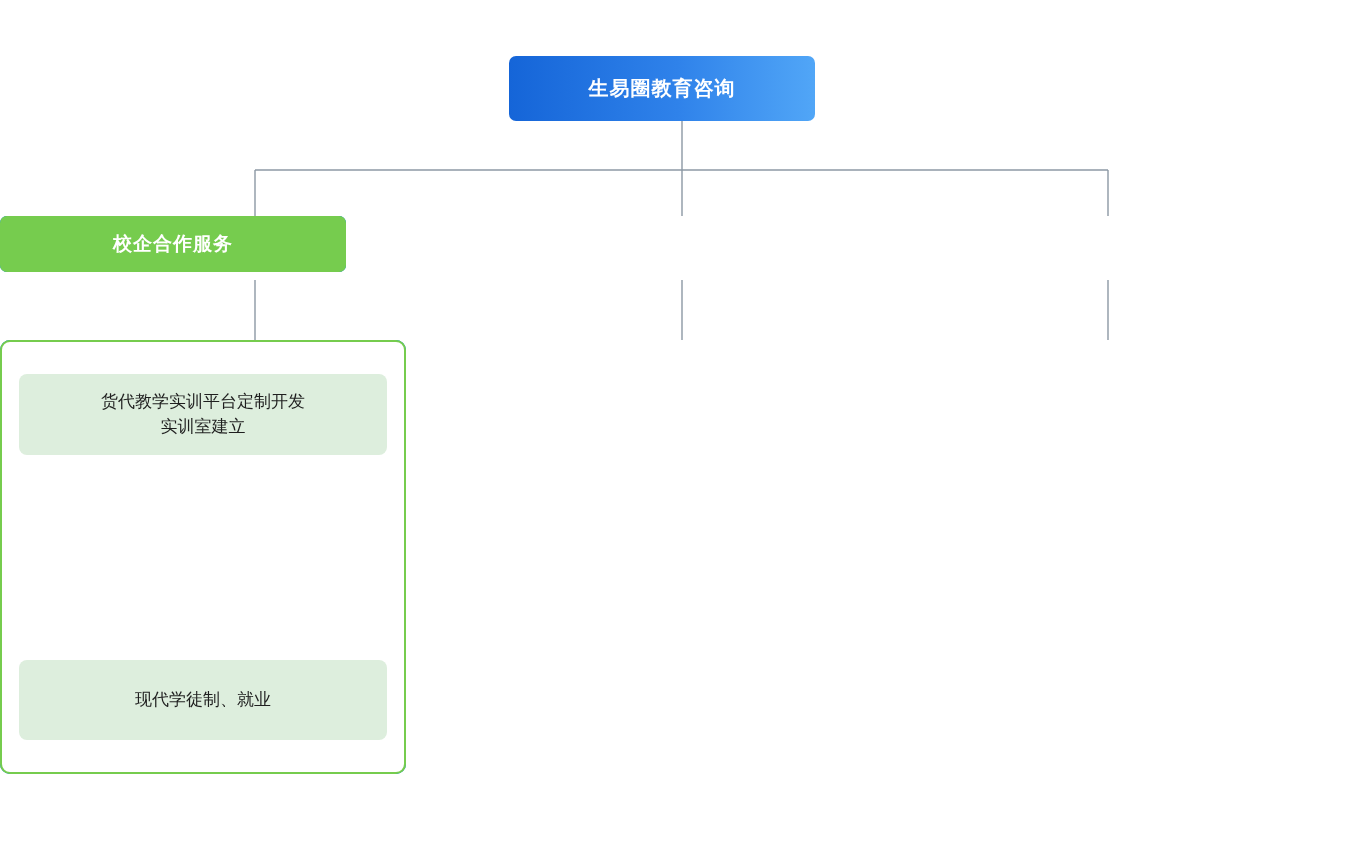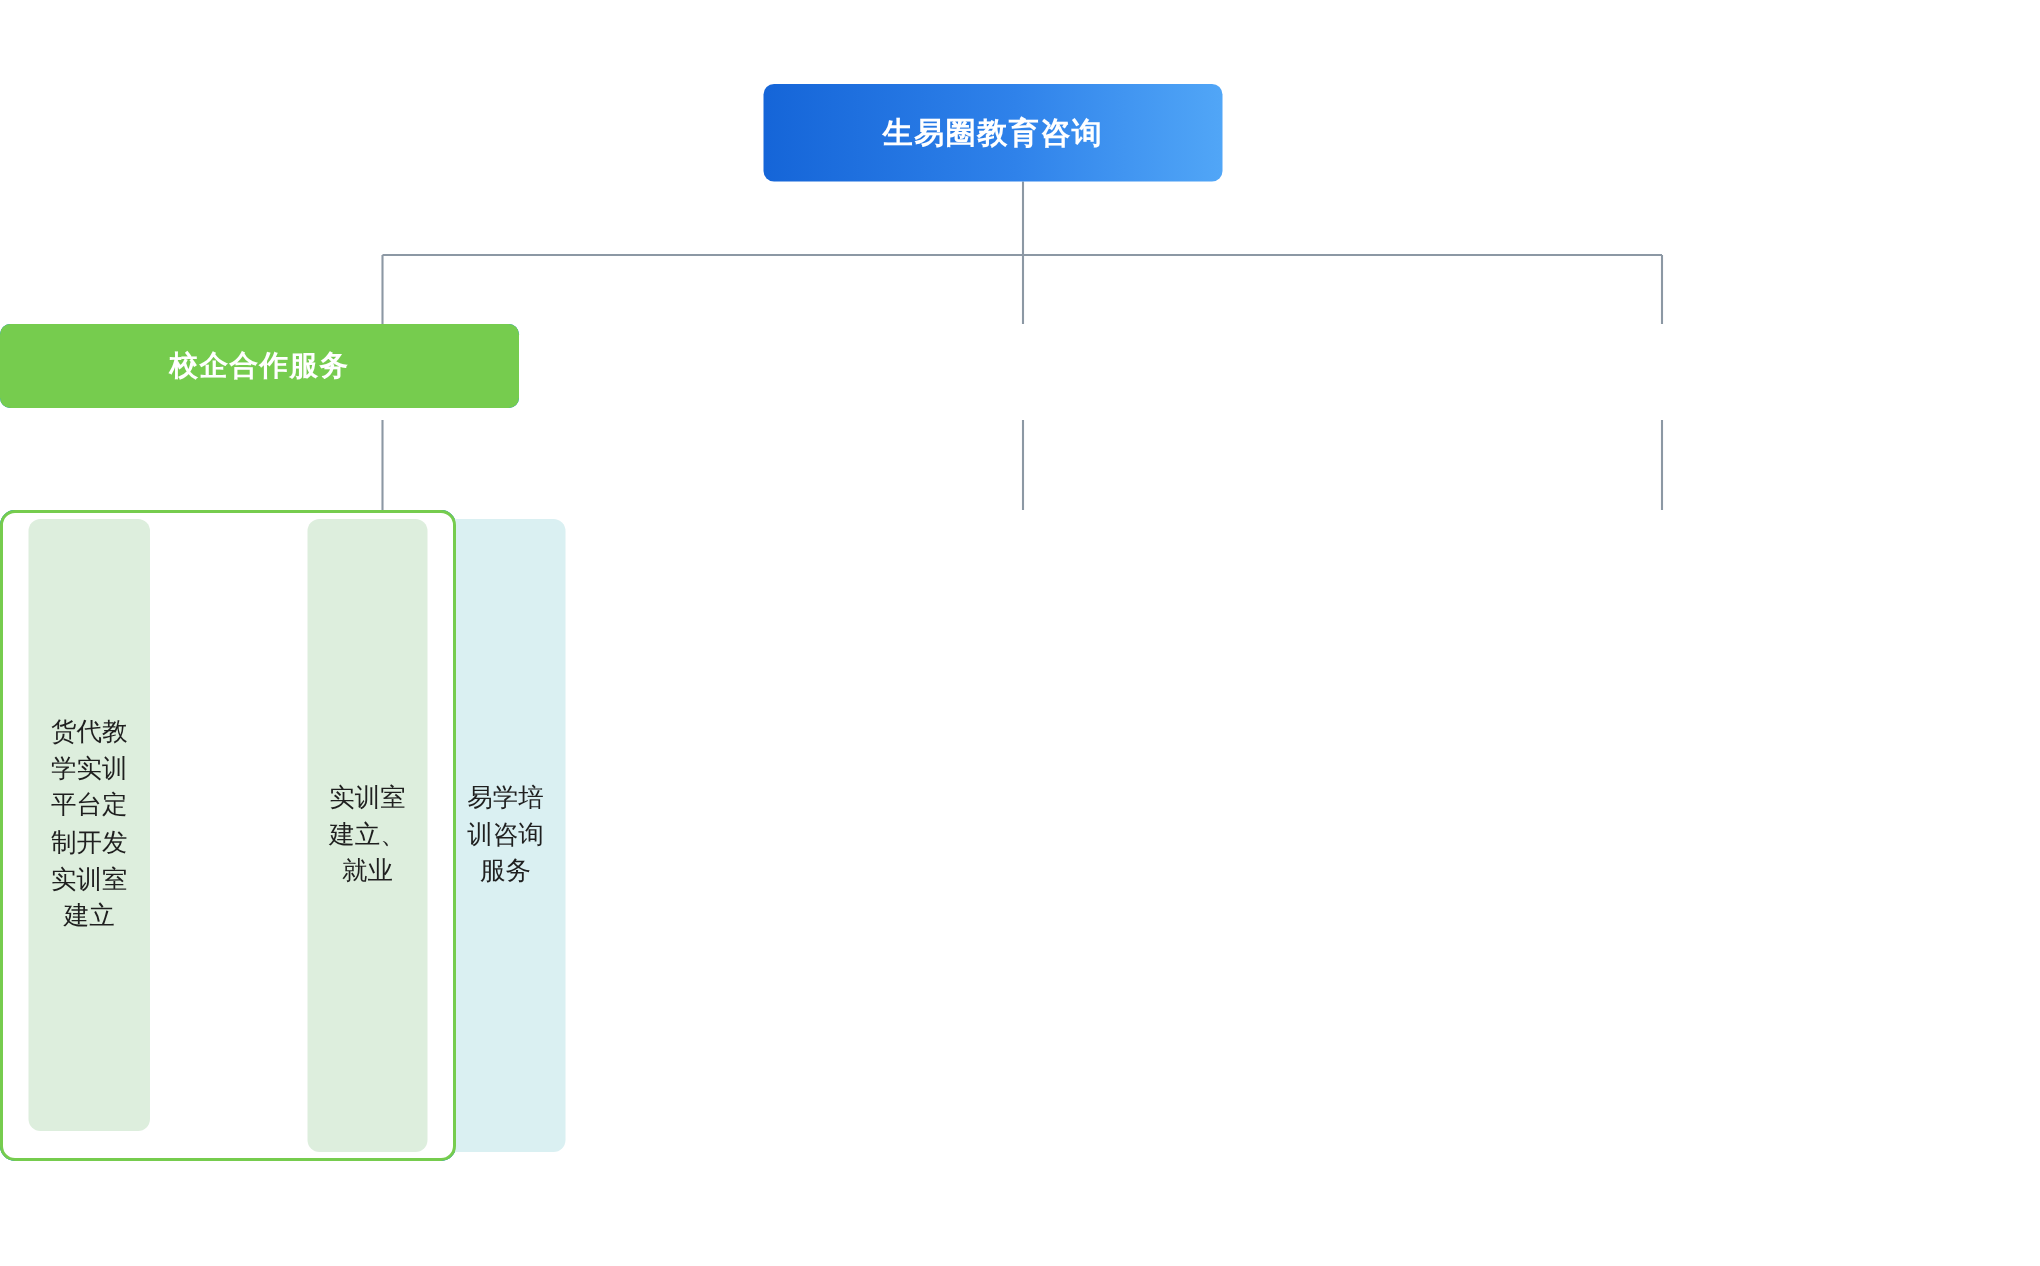--- a/index.html
+++ b/index.html
@@ -78,28 +78,28 @@
   }
 
   .cat-1 .cat-header { background: #7b7ff0; }
   .cat-2 .cat-header { background: #19b2b8; }
   .cat-3 .cat-header { background: #76cc4e; }
 
   
   .items-box {
     position: absolute;
     top: 124px;
-    width: 304px;
+    width: 406px;
     height: 434px;
     border-radius: 10px;
     box-sizing: border-box;
     background: #ffffff;
-    padding: 4px 17px;
-    display: flex;
-    flex-direction: row;
+    padding: 32px 17px;
+    display: flex;
+    flex-direction: column;
     justify-content: space-between;
   }
   .cat-1 .items-box { border: 2px solid #7b7ff0; }
   .cat-2 .items-box { border: 2px solid #19b2b8; }
   .cat-3 .items-box { border: 2px solid #76cc4e; }
 
   .item {
     border-radius: 8px;
     display: flex;
     align-items: center;
@@ -187,17 +187,17 @@
     </div>
   </div>
 
   <div class="column cat-3">
     <div class="cat-header">
       <span class="cat-label">校企合作服务</span>
     </div>
     <div class="items-box">
       <div class="item i0">货代教学实训平台定制开发
 实训室建立</div>
-      <div class="item i3">实训室建立、就业</div>
+      <div class="item i3">现代学徒制、就业</div>
     </div>
   </div>
 
 </div>
 
 </body></html>

